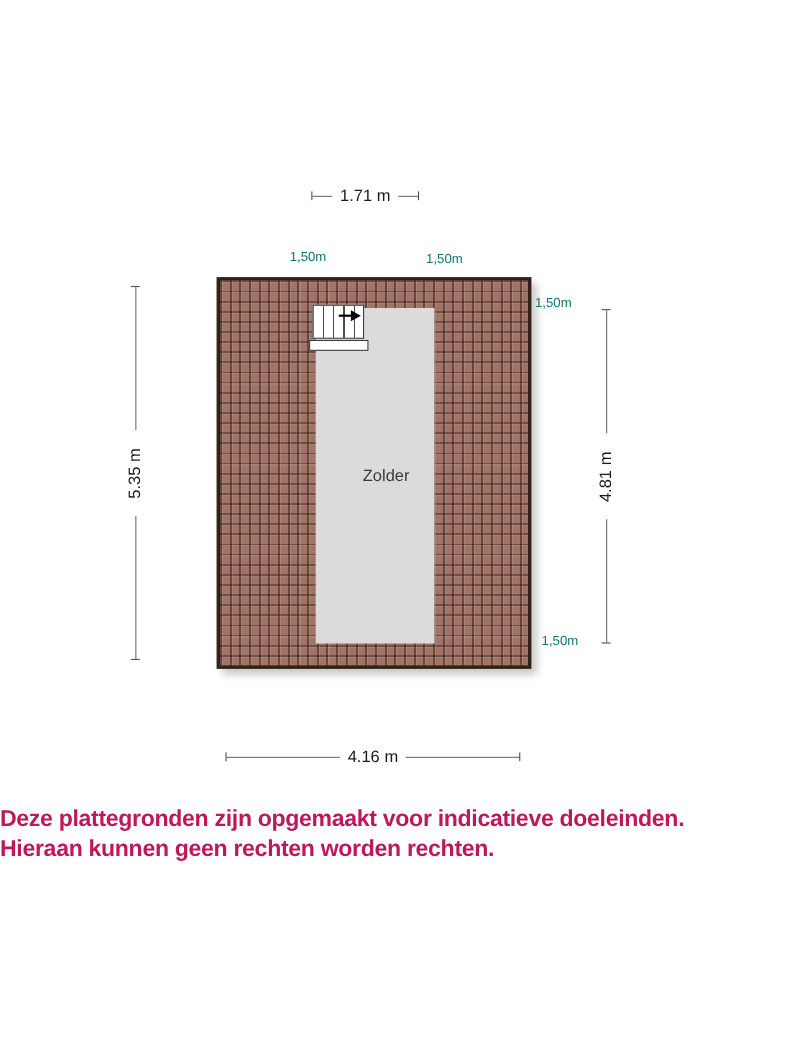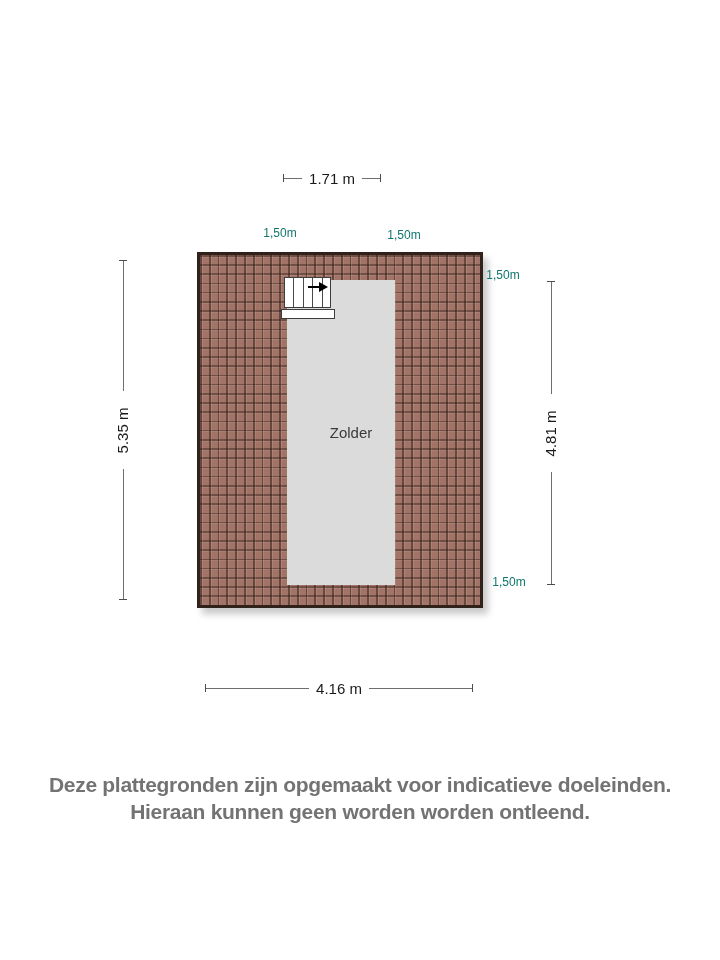--- a/index.html
+++ b/index.html
@@ -62,22 +62,22 @@
     border-left:9px solid #000;
   }
   .landing {
     position:absolute; left:81px; top:54px; width:54px; height:10px;
     background:#ffffff; border:1px solid #3d3d3d;
   }
 
   
   .disclaimer {
     position:absolute; left:0; top:731px; width:720px;
-    text-align:center; font-weight:bold; font-size:21px; line-height:27px;
-    color:#737373; letter-spacing:-0.3px;margin-top:40px;
+    font-weight:bold; font-size:21px; line-height:27px;
+    color:#be185d; letter-spacing:-0.3px;
   }
 </style>
 </head>
 <body>
 
 <div class="page">
 
   <div class="hdim" style="left:283px; top:171px; width:98px;">
     <span class="tick"></span>
     <span class="seg"></span>
@@ -128,16 +128,16 @@
   <div class="hdim" style="left:205px; top:681px; width:268px;">
     <span class="tick"></span>
     <span class="seg"></span>
     <span class="lbl">4.16 m</span>
     <span class="seg"></span>
     <span class="tick"></span>
   </div>
 
   <div class="disclaimer">
     <div>Deze plattegronden zijn opgemaakt voor indicatieve doeleinden.</div>
-    <div>Hieraan kunnen geen worden worden ontleend.</div>
+    <div>Hieraan kunnen geen rechten worden rechten.</div>
   </div>
 
 </div>
 
 </body></html>

